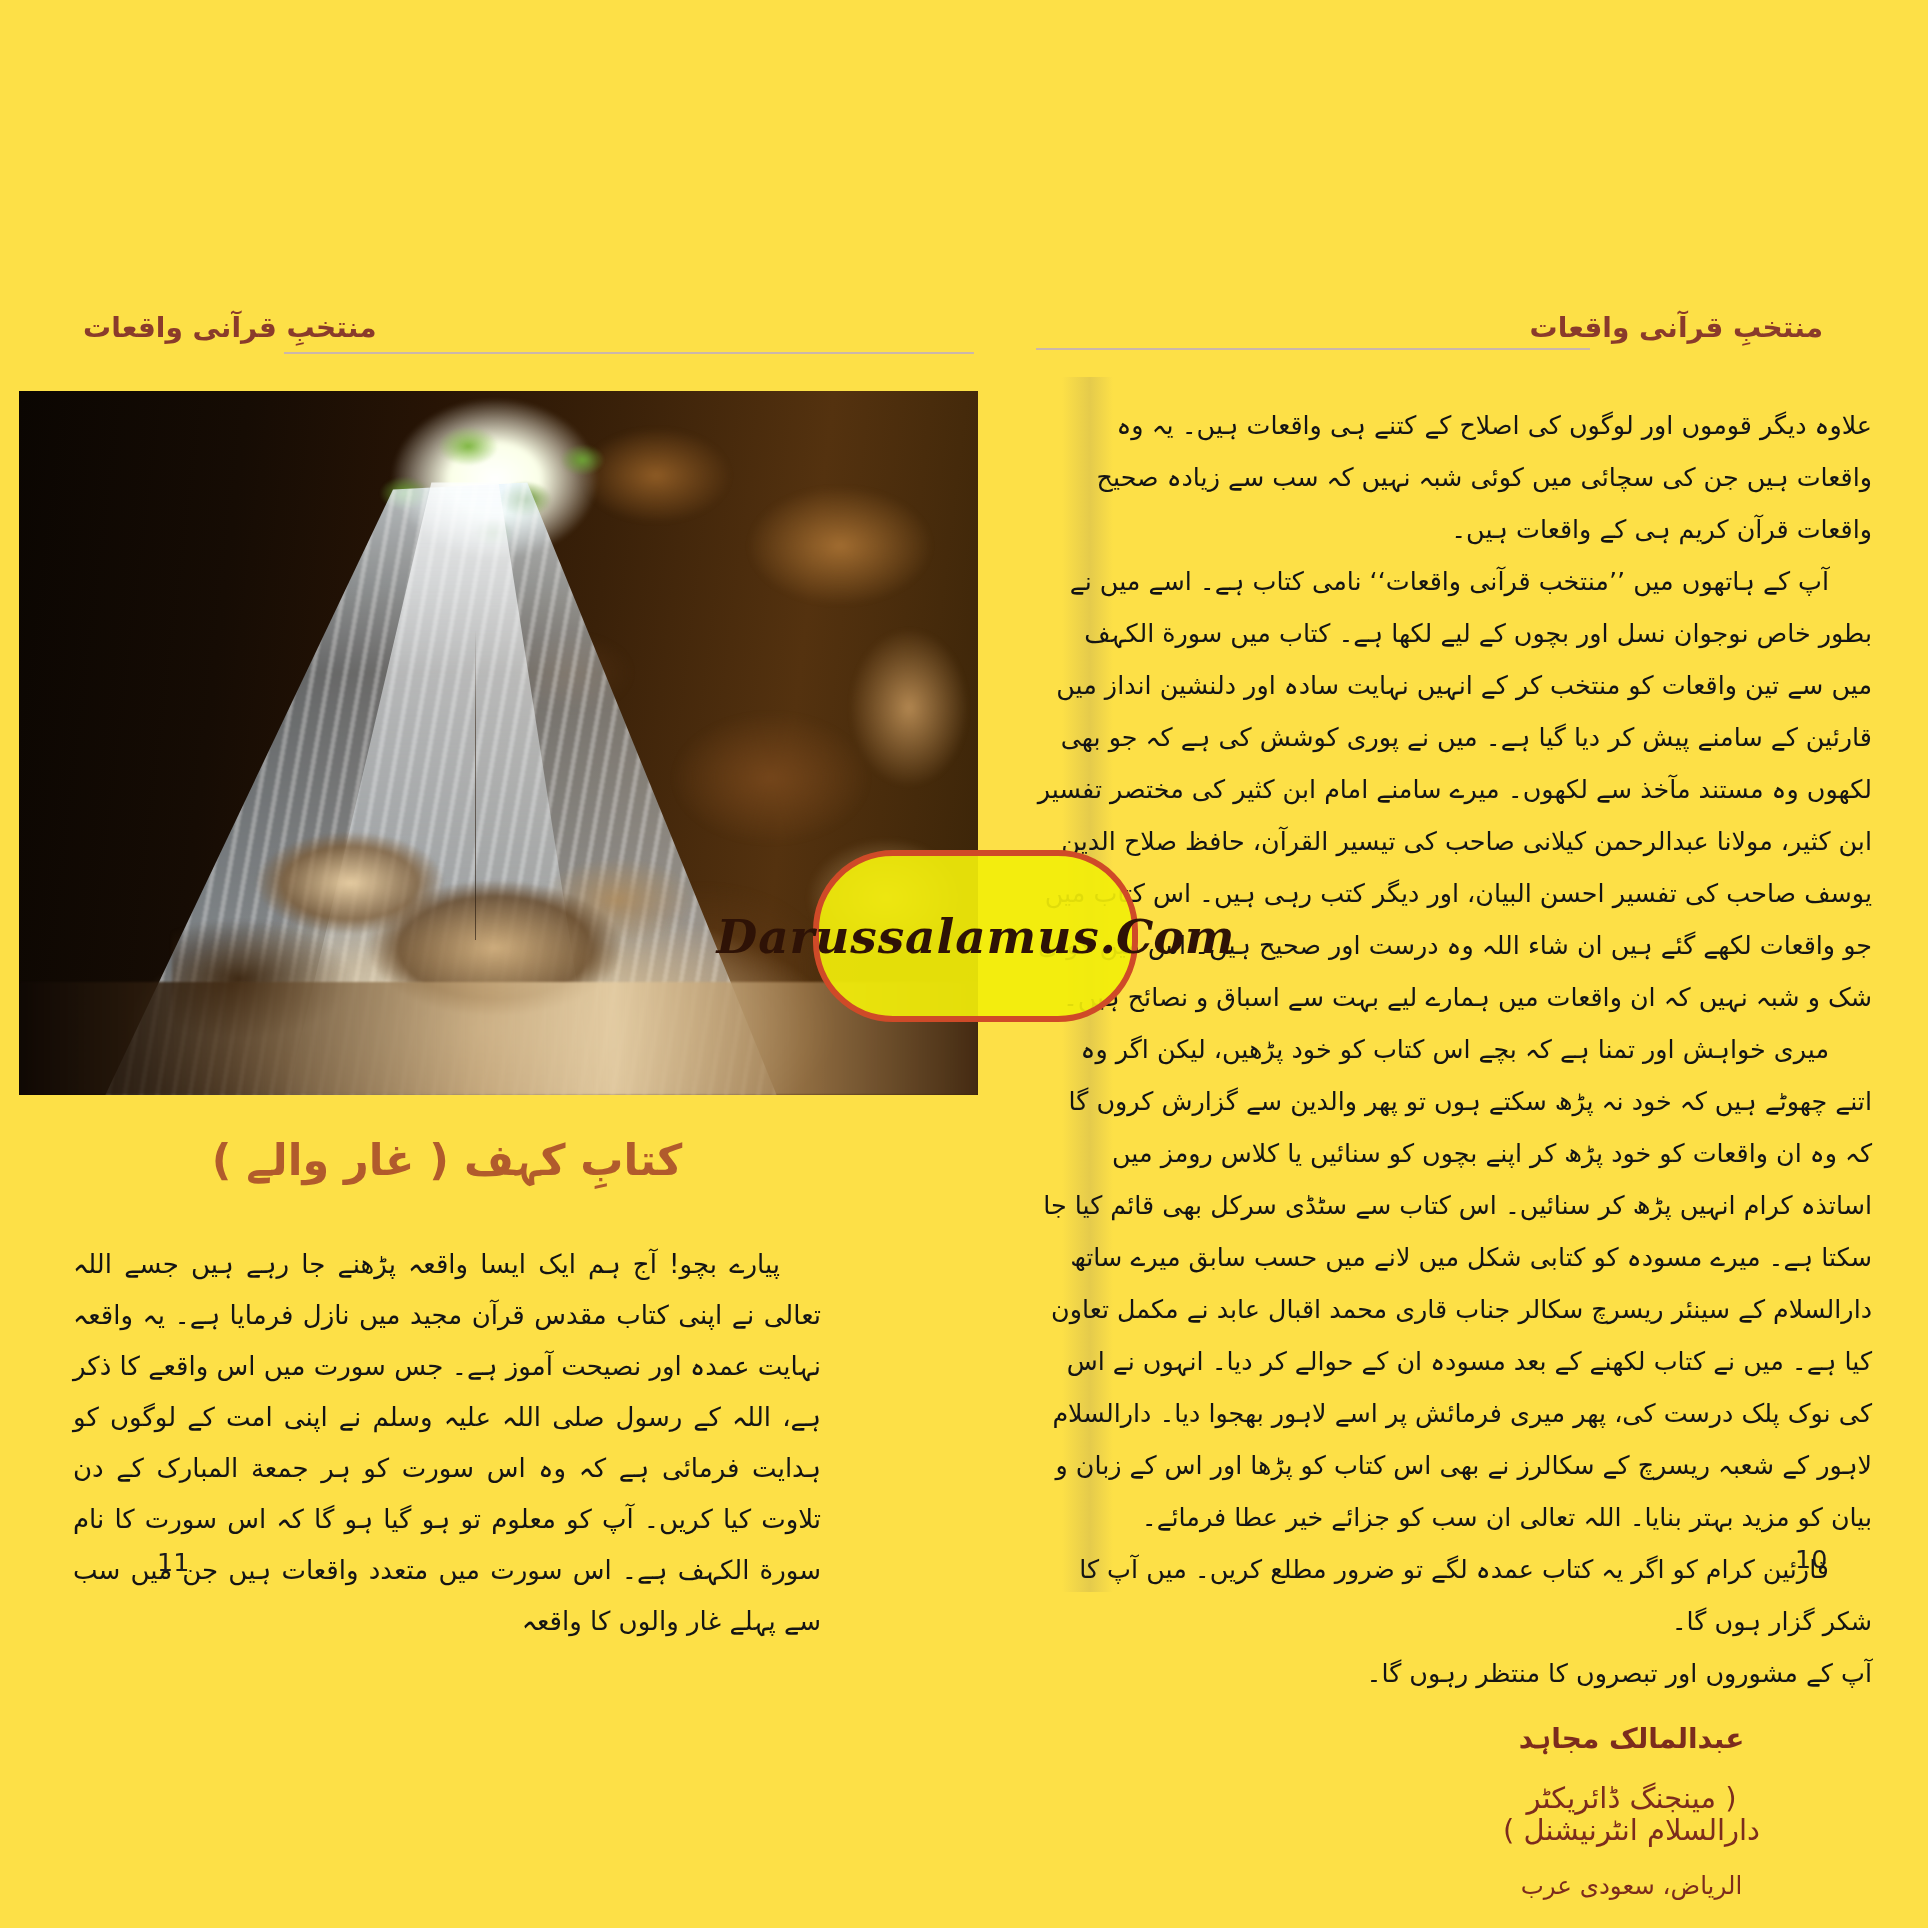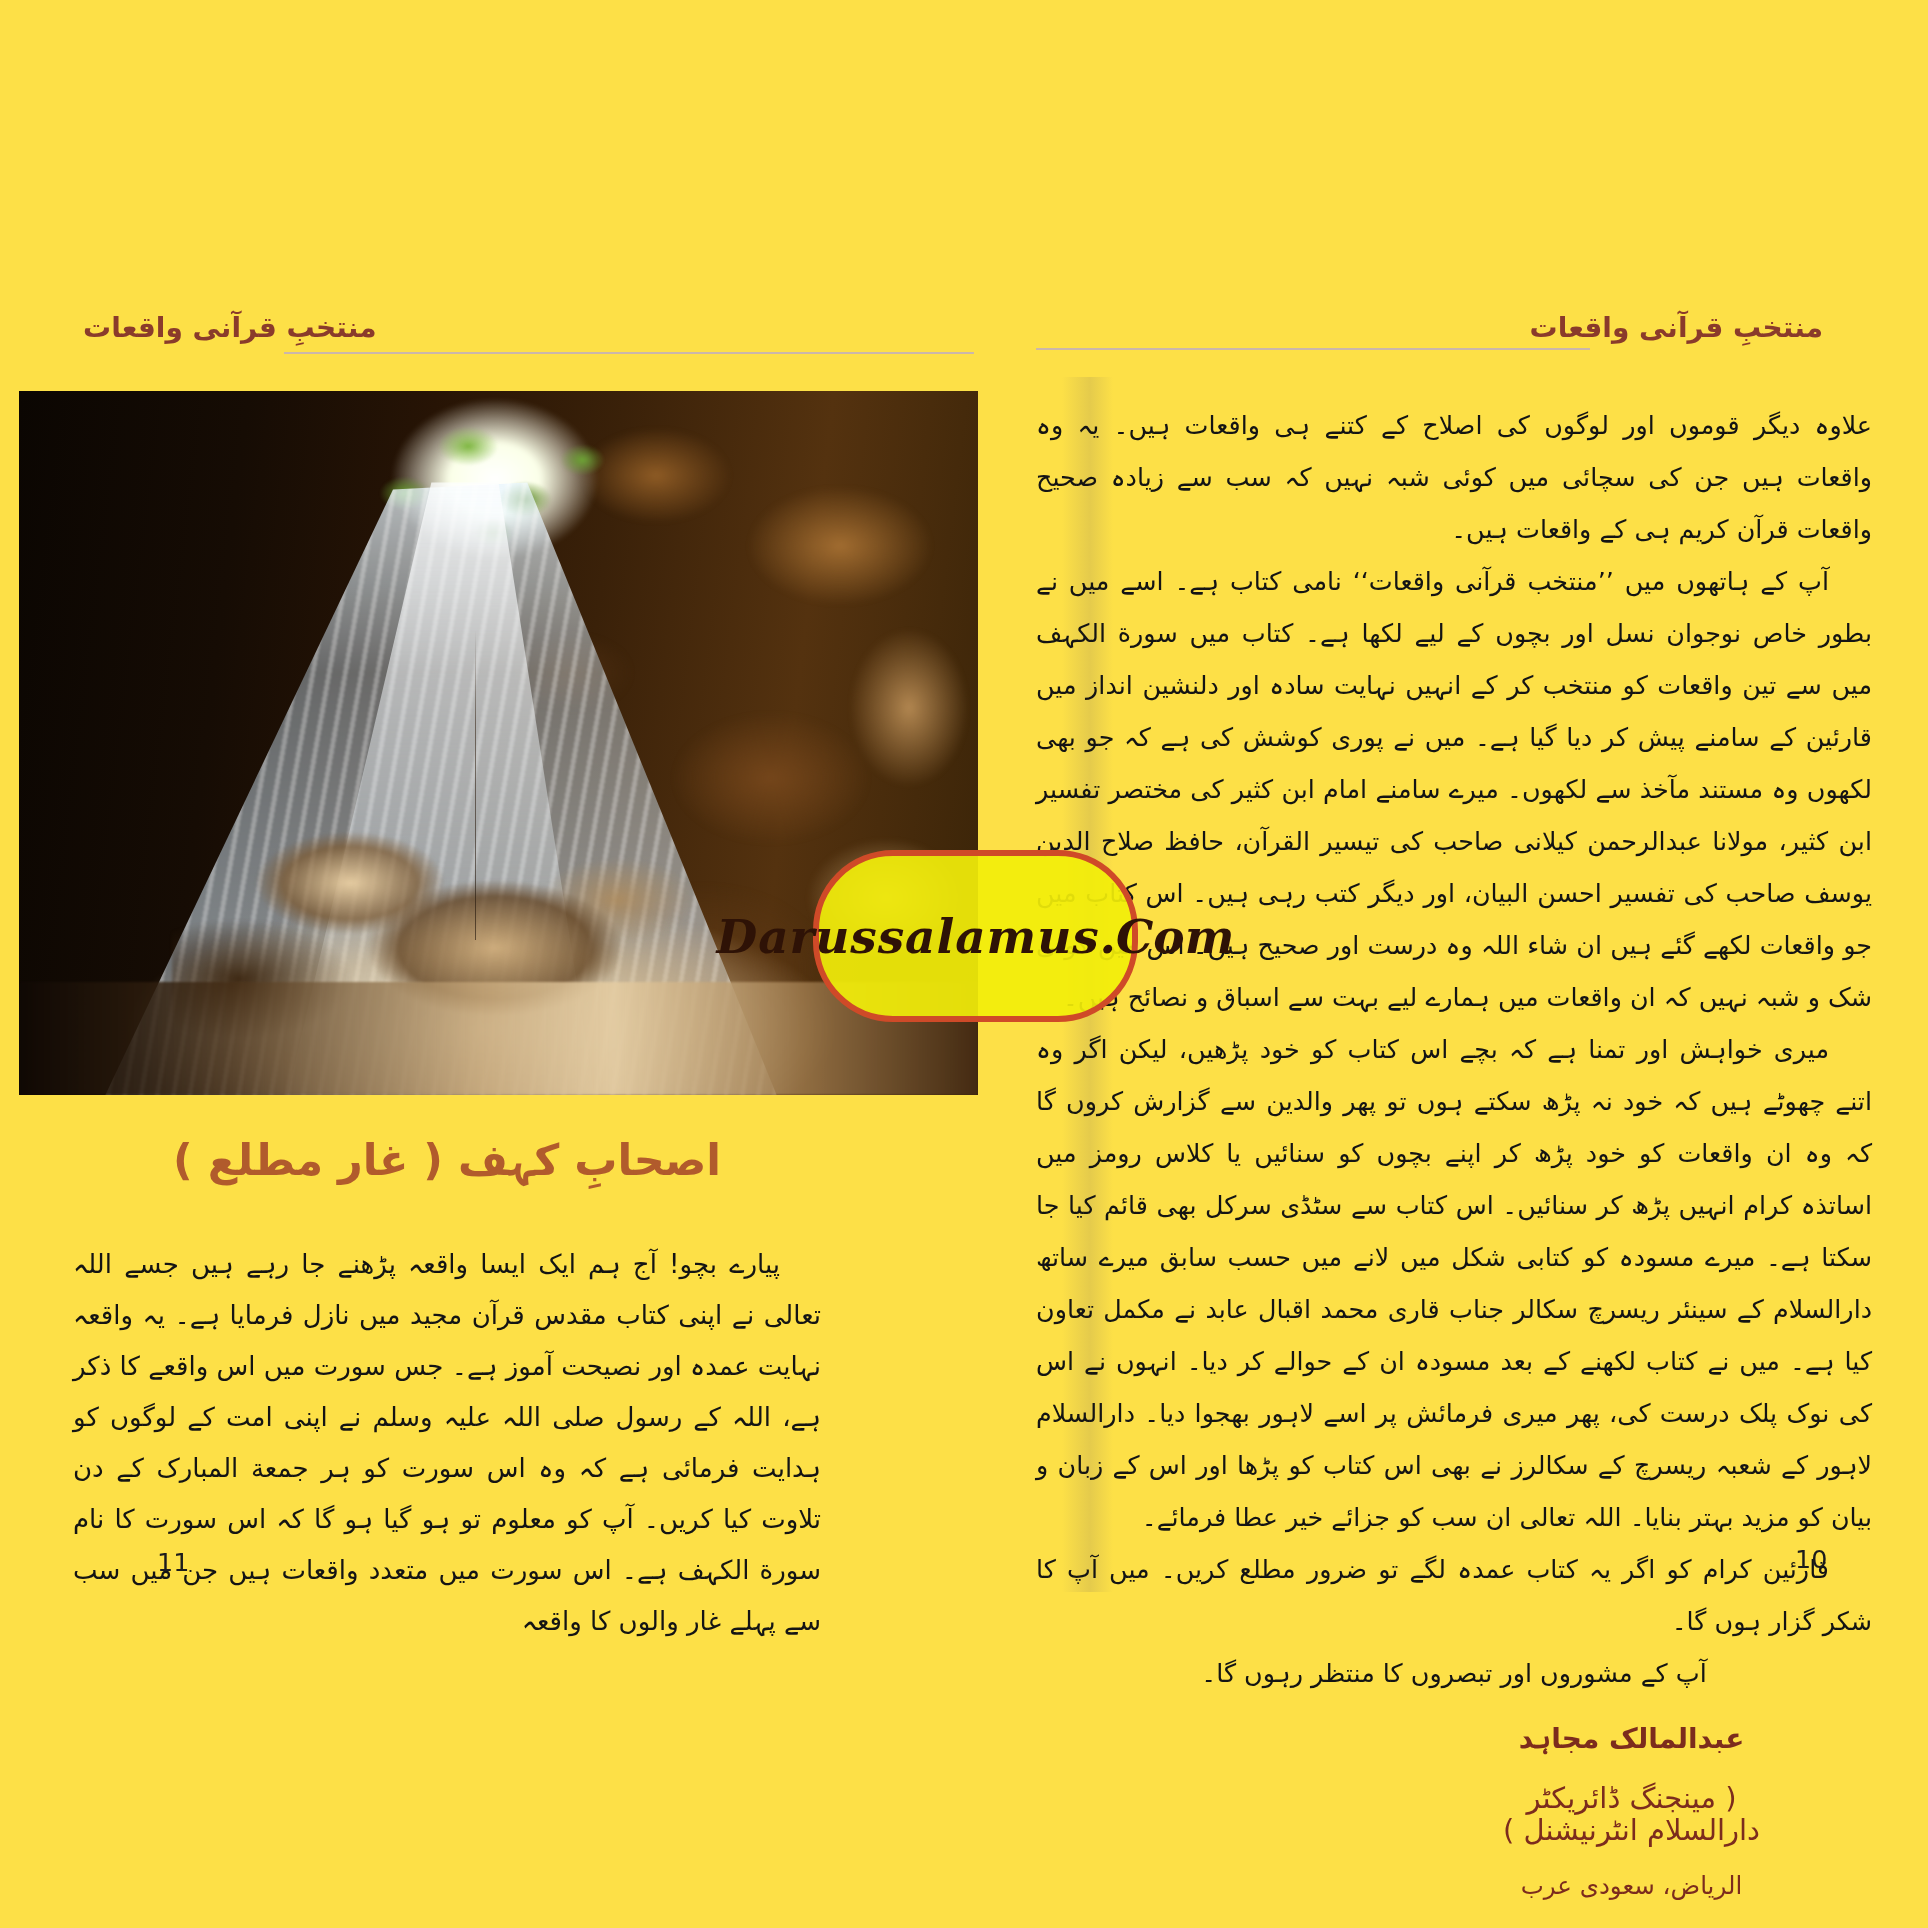--- a/index.html
+++ b/index.html
@@ -60,21 +60,21 @@
   #lp-num{left:115px;top:1547px;margin-left:42px;}
   #rp-num{left:1795px;top:1544px;}
 
   
   #gutter{position:absolute;left:1062px;top:377px;width:51px;height:1215px;background:
     linear-gradient(to right,rgba(0,0,0,0) 0%,rgba(118,106,96,.18) 55%,rgba(0,0,0,0) 100%);}
 
   
   #rp-text{position:absolute;left:1036px;top:399px;width:836px;direction:rtl;color:#141414;
            font-size:25.4px;line-height:52px;text-align:justify;}
-  #rp-text p{margin:0;}
+  #rp-text p{margin:0;text-align:right;}
   .indent{text-indent:43px;}
   .centered-line{text-align:center;text-indent:0;}
   #signature{margin:19px 85px 0 auto;width:311px;text-align:center;color:#7c2c1d;direction:rtl;}
   .sig-name{font-size:28px;font-weight:bold;line-height:41px;margin-bottom:22.6px;}
   .sig-title{font-size:29px;line-height:32px;margin-bottom:22.6px;}
   .sig-loc{font-size:24.5px;line-height:36px;}
 
   
   #watermark{position:absolute;left:813px;top:850px;width:313px;height:160px;border-radius:80px;
              border:6.6px solid #cf4a28;background:rgba(242,238,10,.92);z-index:60;
@@ -97,21 +97,21 @@
     <div class="ph-opening"></div>
     <div class="ph-leaves"></div>
     <div class="ph-beams"></div>
     <div class="ph-beamcore"></div>
     <div class="ph-floorglow"></div>
     <div class="ph-mound"></div>
     <div class="ph-sand"></div>
     <div class="ph-vine"></div>
   </div>
 
-  <div id="lp-heading">اصحابِ کہف ( غار مطلع )</div>
+  <div id="lp-heading">کتابِ کہف ( غار والے )</div>
   <div id="lp-body">پیارے بچو! آج ہم ایک ایسا واقعہ پڑھنے جا رہے ہیں جسے اللہ تعالی نے اپنی کتاب مقدس قرآن مجید میں نازل فرمایا ہے۔ یہ واقعہ نہایت عمدہ اور نصیحت آموز ہے۔ جس سورت میں اس واقعے کا ذکر ہے، اللہ کے رسول صلی اللہ علیہ وسلم نے اپنی امت کے لوگوں کو ہدایت فرمائی ہے کہ وہ اس سورت کو ہر جمعة المبارک کے دن تلاوت کیا کریں۔ آپ کو معلوم تو ہو گیا ہو گا کہ اس سورت کا نام سورة الکہف ہے۔ اس سورت میں متعدد واقعات ہیں جن میں سب سے پہلے غار والوں کا واقعہ</div>
   <div class="page-number" id="lp-num">11</div>
 
   <div id="gutter"></div>
 
   <div class="running-head" id="rp-title">منتخبِ قرآنی واقعات</div>
   <div class="head-rule" id="rp-rule"></div>
 
   <div id="rp-text">
     <p>علاوہ دیگر قوموں اور لوگوں کی اصلاح کے کتنے ہی واقعات ہیں۔ یہ وہ واقعات ہیں جن کی سچائی میں کوئی شبہ نہیں کہ سب سے زیادہ صحیح واقعات قرآن کریم ہی کے واقعات ہیں۔</p>

